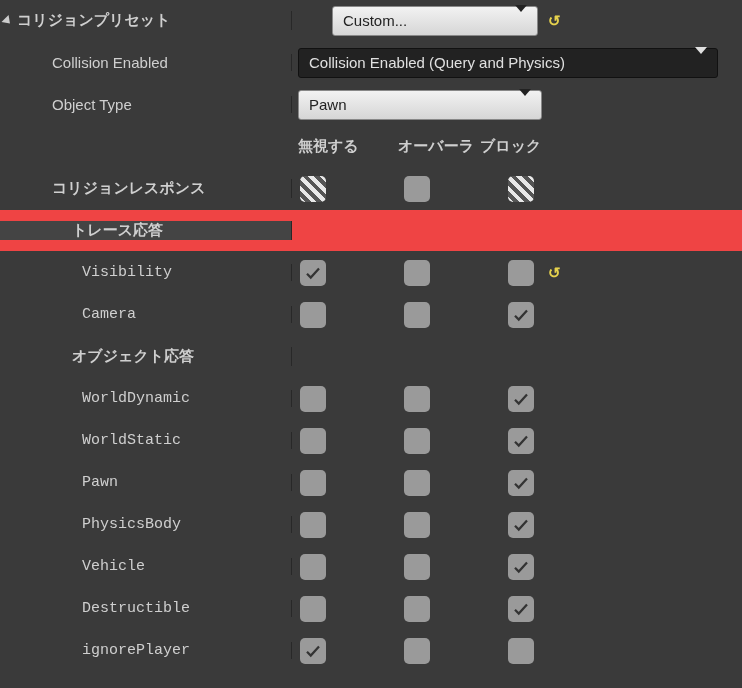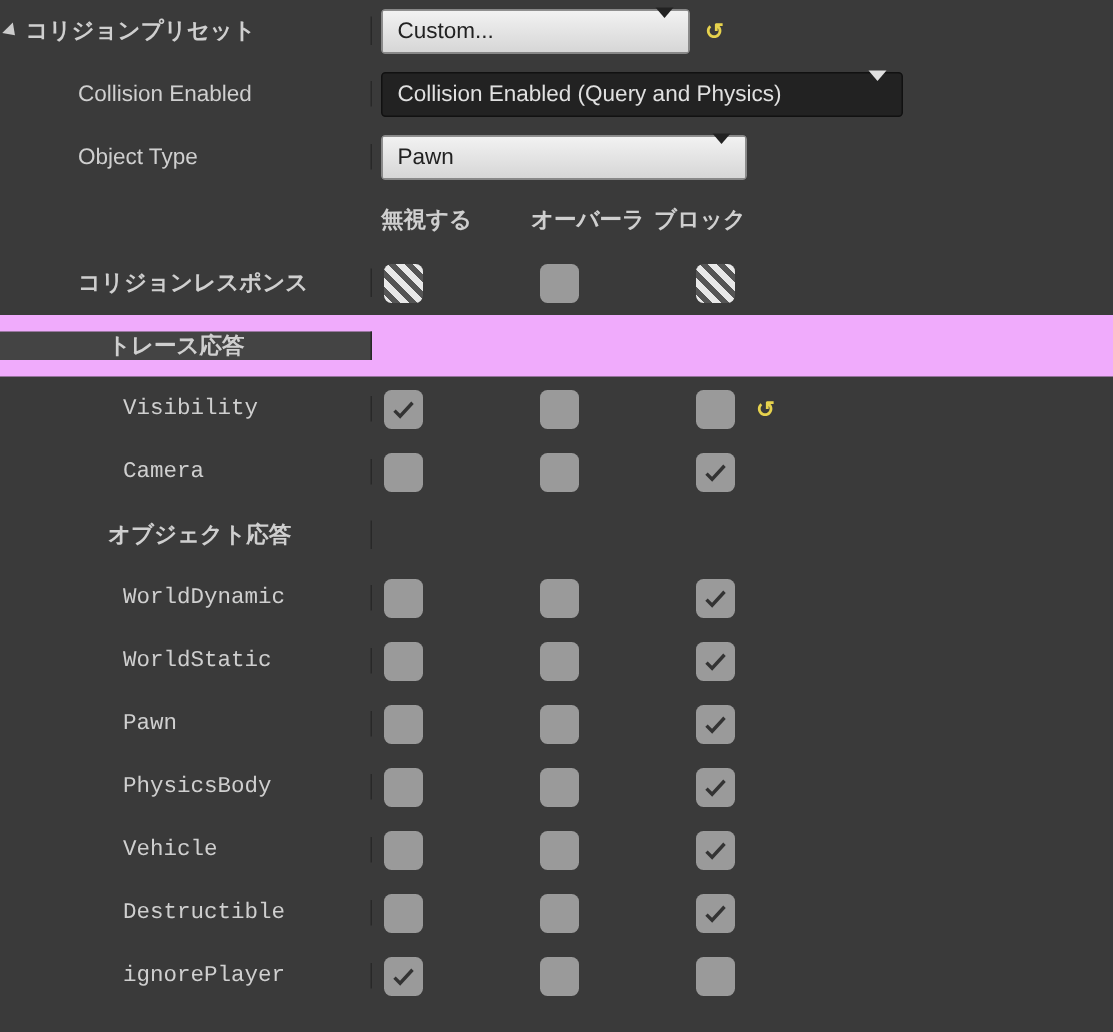--- a/index.html
+++ b/index.html
@@ -7,21 +7,21 @@
       background: #3a3a3a;
       color: #c8c8c8;
       font-family: "Segoe UI", "Meiryo", Arial, sans-serif;
       font-size: 15px;
       width: 742px;
       height: 688px;
       overflow: hidden;
     }
     .panel { display: flex; flex-direction: column; }
     .row { display: flex; align-items: center; min-height: 42px; border-bottom: 1px solid #3a3a3a; }
-    .left { width: 248px; display:flex; align-items:center; padding-left:4px; border-right:1px solid #282828;}
+    .left { width: 292px; display:flex; align-items:center; padding-left:4px; border-right:1px solid #282828;}
     .right { flex:1; display:flex; align-items:center; padding-left:6px; gap:6px;}
     .expander {
       width:0;height:0;border-top:5px solid transparent;border-bottom:5px solid transparent;border-left:7px solid #ccc;
       transform:rotate(45deg); margin-right:6px;
     }
     .label { color:#cfcfcf; }
     .indent1 { padding-left:48px; }
     .indent2 { padding-left:78px;font-family:Liberation Mono, monospace; }
     .bold { font-weight:600; }
     .dropdown {
@@ -40,51 +40,51 @@
     .col.h { color:#cfcfcf; font-size:15px; font-weight:700;}
     .checkbox {
       width:26px;height:26px;border-radius:5px;background:#9a9a9a;
       display:flex;align-items:center;justify-content:center;margin-left:2px;
       cursor:pointer;
     }
     .checkbox svg { width:18px;height:18px; }
     .checkbox.hatched {
       background: repeating-linear-gradient(45deg,#e8e8e8 0 4px,#555 4px 8px);
     }
-    .section-header-row { background:#f0abfc; }
+    .section-header-row { background:#ef4444; }
     .section-header-row .left, .section-header-row .right { background:#444; }
     .checkcol { width:98px; display:flex; justify-content:flex-start;}
     .tick { stroke:#333; stroke-width:3; fill:none; }
     .overlap-label { margin-left:-4px; }
   </style>
 </head>
 <body>
 
 <div class="panel">
 
   <div class="row">
     <div class="left">
       <span class="expander"></span>
       <span class="label bold">コリジョンプリセット</span>
     </div>
     <div class="right">
-      <div class="dropdown light" style="width:206px;">
+      <div class="dropdown light" style="width:206px;margin-left:34px;">
         <span>Custom...</span>
         <span class="arrow"><span class="arrow-down"></span></span>
       </div>
       <span class="reset-icon">↺</span>
     </div>
   </div>
 
   <div class="row">
     <div class="left">
         <span class="label indent1">Collision Enabled</span>
       </div>
     <div class="right">
-      <div class="dropdown" style="width:348px;">
+      <div class="dropdown" style="width:420px;">
         <span>Collision Enabled (Query and Physics)</span>
         <span class="arrow"><span class="arrow-down"></span></span>
       </div>
     </div>
   </div>
 
   <div class="row">
     <div class="left">
         <span class="label indent1">Object Type</span>
       </div>

